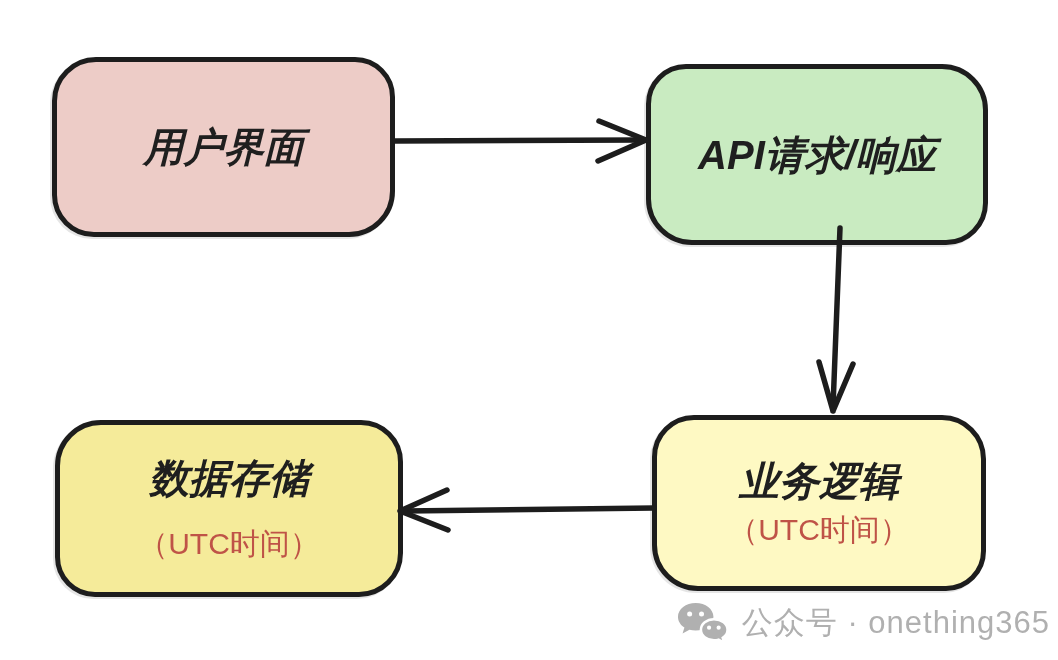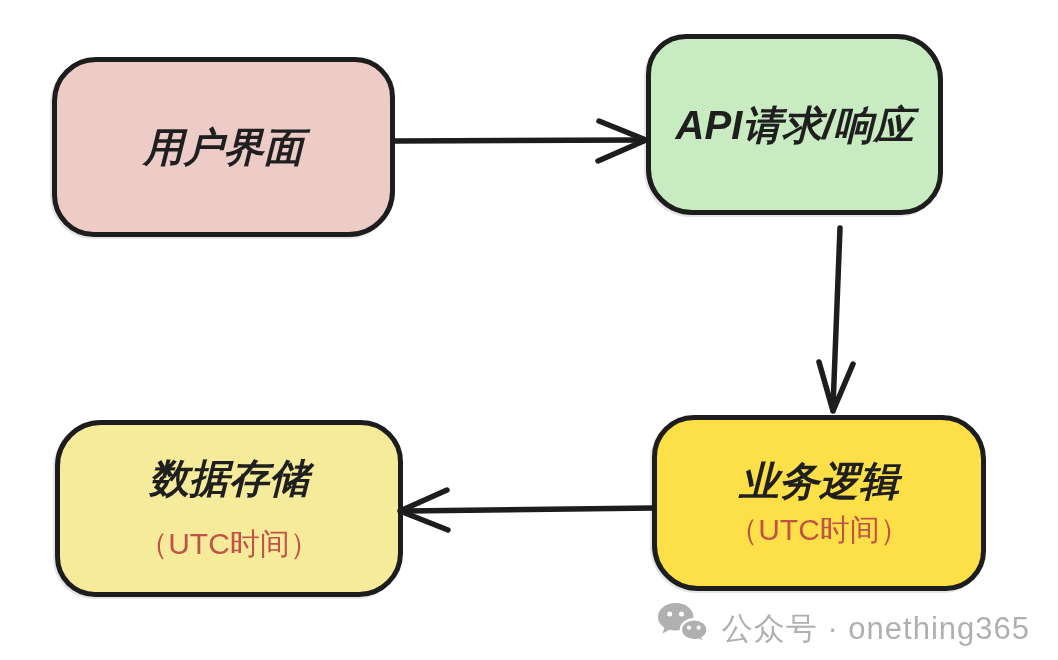--- a/index.html
+++ b/index.html
@@ -32,44 +32,44 @@
   }
   .node .subtitle {
     color: var(--accent, #bf5347);
     font-size: 30px;
     font-weight: 400;
     line-height: 1;
     white-space: nowrap;
   }
   
   .node-user-interface { left: 52px;  top: 57px;  width: 343px; height: 180px; border-radius: 44px 40px 46px 42px; }
-  .node-api            { left: 646px; top: 34px;  width: 297px; height: 181px; border-radius: 40px 46px 42px 46px; }
+  .node-api            { left: 646px; top: 64px;  width: 342px; height: 181px; border-radius: 40px 46px 42px 46px; }
   .node-data-storage   { left: 55px;  top: 420px; width: 348px; height: 177px; border-radius: 46px 42px 44px 40px; }
   .node-business-logic { left: 652px; top: 415px; width: 334px; height: 176px; border-radius: 42px 44px 40px 46px; }
 
   .arrows {
     position: absolute;
     left: 0; top: 0;
     width: 1058px; height: 660px;
     pointer-events: none;
   }
   .arrows path {
     stroke: var(--line, #1d1d1d);
     stroke-width: 5.5;
     fill: none;
     stroke-linecap: round;
     stroke-linejoin: round;
   }
 
   .watermark {
     position: absolute;
-    right: 28px;
+    right: 8px;
     bottom: 10px;
     display: flex;
-    align-items: flex-end;
+    align-items: flex-start;
     gap: 11px;
     color: var(--watermark, #b0b0b0);
     font-size: 31px;
     letter-spacing: 1px;
     white-space: nowrap;
   }
   .watermark svg { display: block; }
 </style>
 </head>
 <body>
@@ -82,21 +82,21 @@
 
   <div class="node node-api" style="background: rgb(201, 235, 193);">
     <div class="title">API请求/响应</div>
   </div>
 
   <div class="node node-data-storage" style="background: rgb(245, 235, 154); gap: 31px;">
     <div class="title">数据存储</div>
     <div class="subtitle">（UTC时间）</div>
   </div>
 
-  <div class="node node-business-logic" style="background: #fde047;">
+  <div class="node node-business-logic" style="background: #fef9c3;">
     <div class="title">业务逻辑</div>
     <div class="subtitle">（UTC时间）</div>
   </div>
 
   <svg class="arrows" viewBox="0 0 1058 660" aria-hidden="true">
 
     <g>
       <path d="M395,141 L641,140"></path>
       <path d="M599,121 L646,140 L598,161"></path>
     </g>

